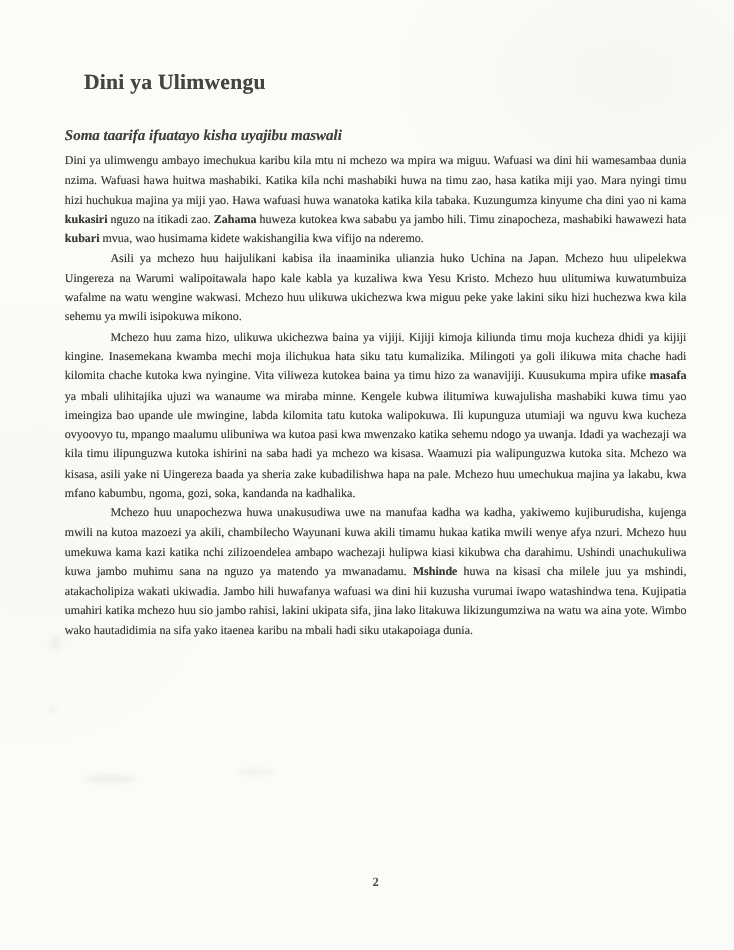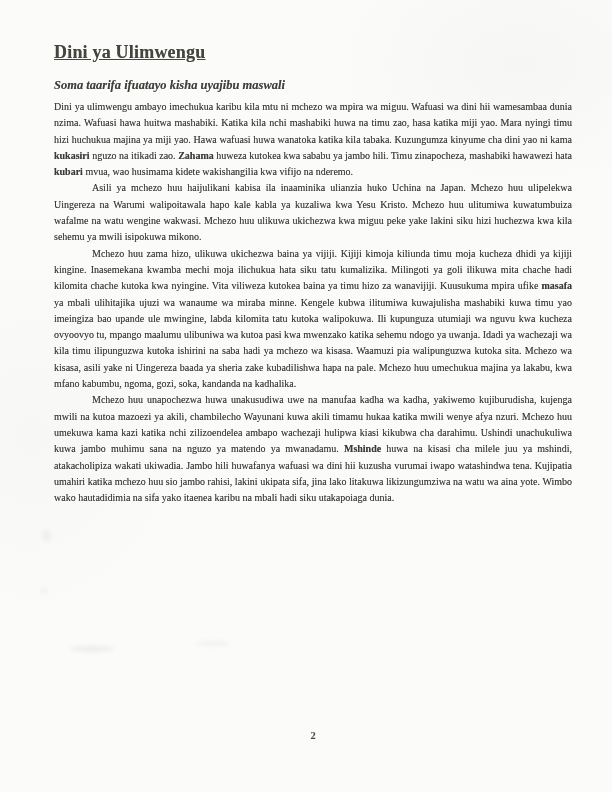--- a/index.html
+++ b/index.html
@@ -20,31 +20,30 @@
     font-family: "Liberation Serif", "DejaVu Serif", serif;
     color: #3b3a37;
   }
   .content {
     position: absolute;
     left: 54px;
     top: 42px;
     width: 518px;
   }
   h1.title {
-    margin: 0;
+    margin: 16px;
     font-size: 18px;
     line-height: 20px;
     font-weight: bold;
     color: #45453e;
     letter-spacing: 0.2px;
     text-shadow: 0 0 0.4px rgba(69,69,62,0.55);
-    text-decoration: underline;
   }
   h2.subtitle {
-    margin: 16px 0 0 0;
+    margin: 28px 0 0 0;
     font-size: 12.5px;
     line-height: 14px;
     font-weight: bold;
     font-style: italic;
     color: #403f3c;
     text-shadow: 0 0 0.4px rgba(64,63,60,0.5);
   }
   .article {
     margin-top: 7px;
   }

